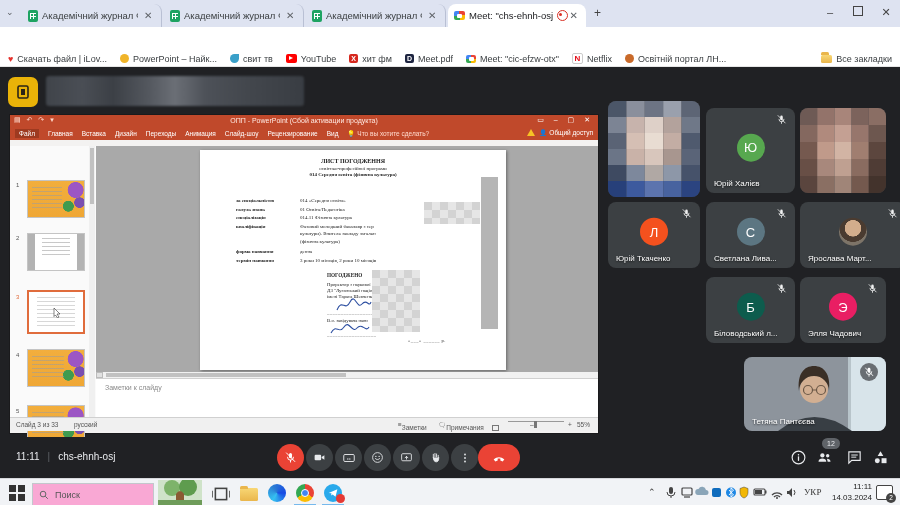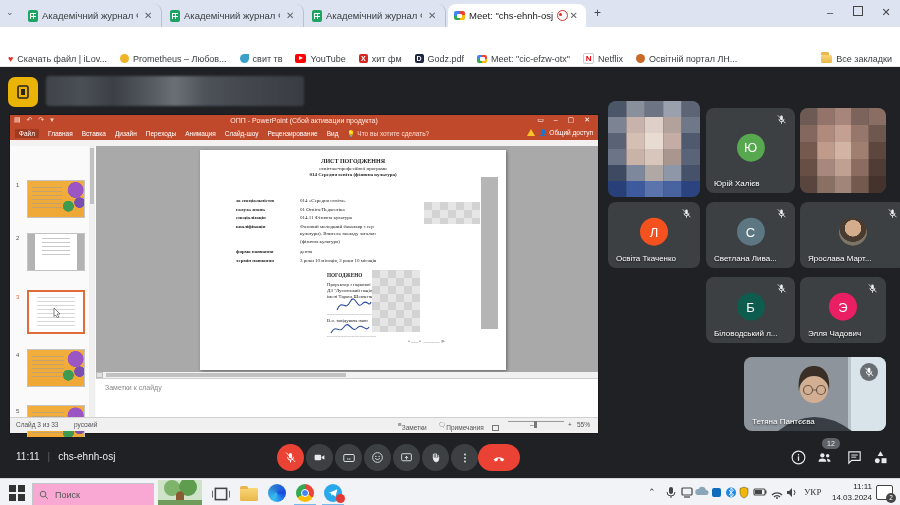--- a/index.html
+++ b/index.html
@@ -176,39 +176,39 @@
     <div class="abs tb-right" style="left:862px;top:30px;font-size:12px;">⋮</div>
   </div>
 
   <div class="abs" id="bookmarksbar">
     <span class="bm">
         <span style="color:#e5322d;font-size:9px;">♥</span>
         <span>Скачать файл | iLov...</span>
       </span>
     <span class="bm">
         <span class="bmi" style="background:#f0b429;border-radius:50%;"></span>
-        <span>Prometheus – Любов...</span>
+        <span>PowerPoint – Найк...</span>
       </span>
     <span class="bm">
         <span class="bmi" style="background:#3aa0c9;border-radius:50% 0 50% 50%;"></span>
         <span>свит тв</span>
       </span>
     <span class="bm">
         <span class="bmi" style="background:#f00;width:11px;">
           <span style="position:absolute;left:3.5px;top:2px;width:0;height:0;border-left:4px solid #fff;border-top:2.5px solid transparent;border-bottom:2.5px solid transparent;"></span>
         </span>
         <span>YouTube</span>
       </span>
     <span class="bm">
         <span class="bmi" style="background:#d6281e;color:#fff;font-size:7px;text-align:center;line-height:9px;font-weight:bold;">X</span>
         <span>хит фм</span>
       </span>
     <span class="bm">
         <span class="bmi" style="background:#1d2440;color:#fff;font-size:7px;text-align:center;line-height:9px;font-weight:bold;">D</span>
-        <span>Godz.pdf</span>
+        <span>Meet.pdf</span>
       </span>
     <span class="bm">
         <span class="meet-ico" style="width:10px;height:8px;"></span>
         <span>Meet: "cic-efzw-otx"</span>
       </span>
     <span class="bm">
         <span class="bmi" style="background:#fff;border:0.5px solid #ccc;color:#e50914;font-size:8px;text-align:center;line-height:9px;font-weight:bold;">N</span>
         <span>Netflix</span>
       </span>
     <span class="bm">
@@ -434,21 +434,21 @@
           <g fill="none" stroke="#fff" stroke-width="1.8" stroke-linecap="round">
             <rect x="9.2" y="3.5" width="5.6" height="10" rx="2.8" fill="#fff" stroke="none"></rect>
             <path d="M6.5 11.5a5.5 5.5 0 0 0 11 0"></path>
             <path d="M12 17v3.5"></path>
             <path d="M4.5 3.5l15.5 16"></path>
           </g>
         </svg>
       <div class="av" style="background:#f4511e;">
           <span>Л</span>
         </div>
-      <div class="tname">Освіта Ткаченко</div>
+      <div class="tname">Юрій Ткаченко</div>
     </div>
     <div class="abs tile" style="left:706px;top:135px;width:89px;height:66px;">
       <svg class="micoff" viewBox="0 0 24 24">
           <g fill="none" stroke="#fff" stroke-width="1.8" stroke-linecap="round">
             <rect x="9.2" y="3.5" width="5.6" height="10" rx="2.8" fill="#fff" stroke="none"></rect>
             <path d="M6.5 11.5a5.5 5.5 0 0 0 11 0"></path>
             <path d="M12 17v3.5"></path>
             <path d="M4.5 3.5l15.5 16"></path>
           </g>
         </svg>

